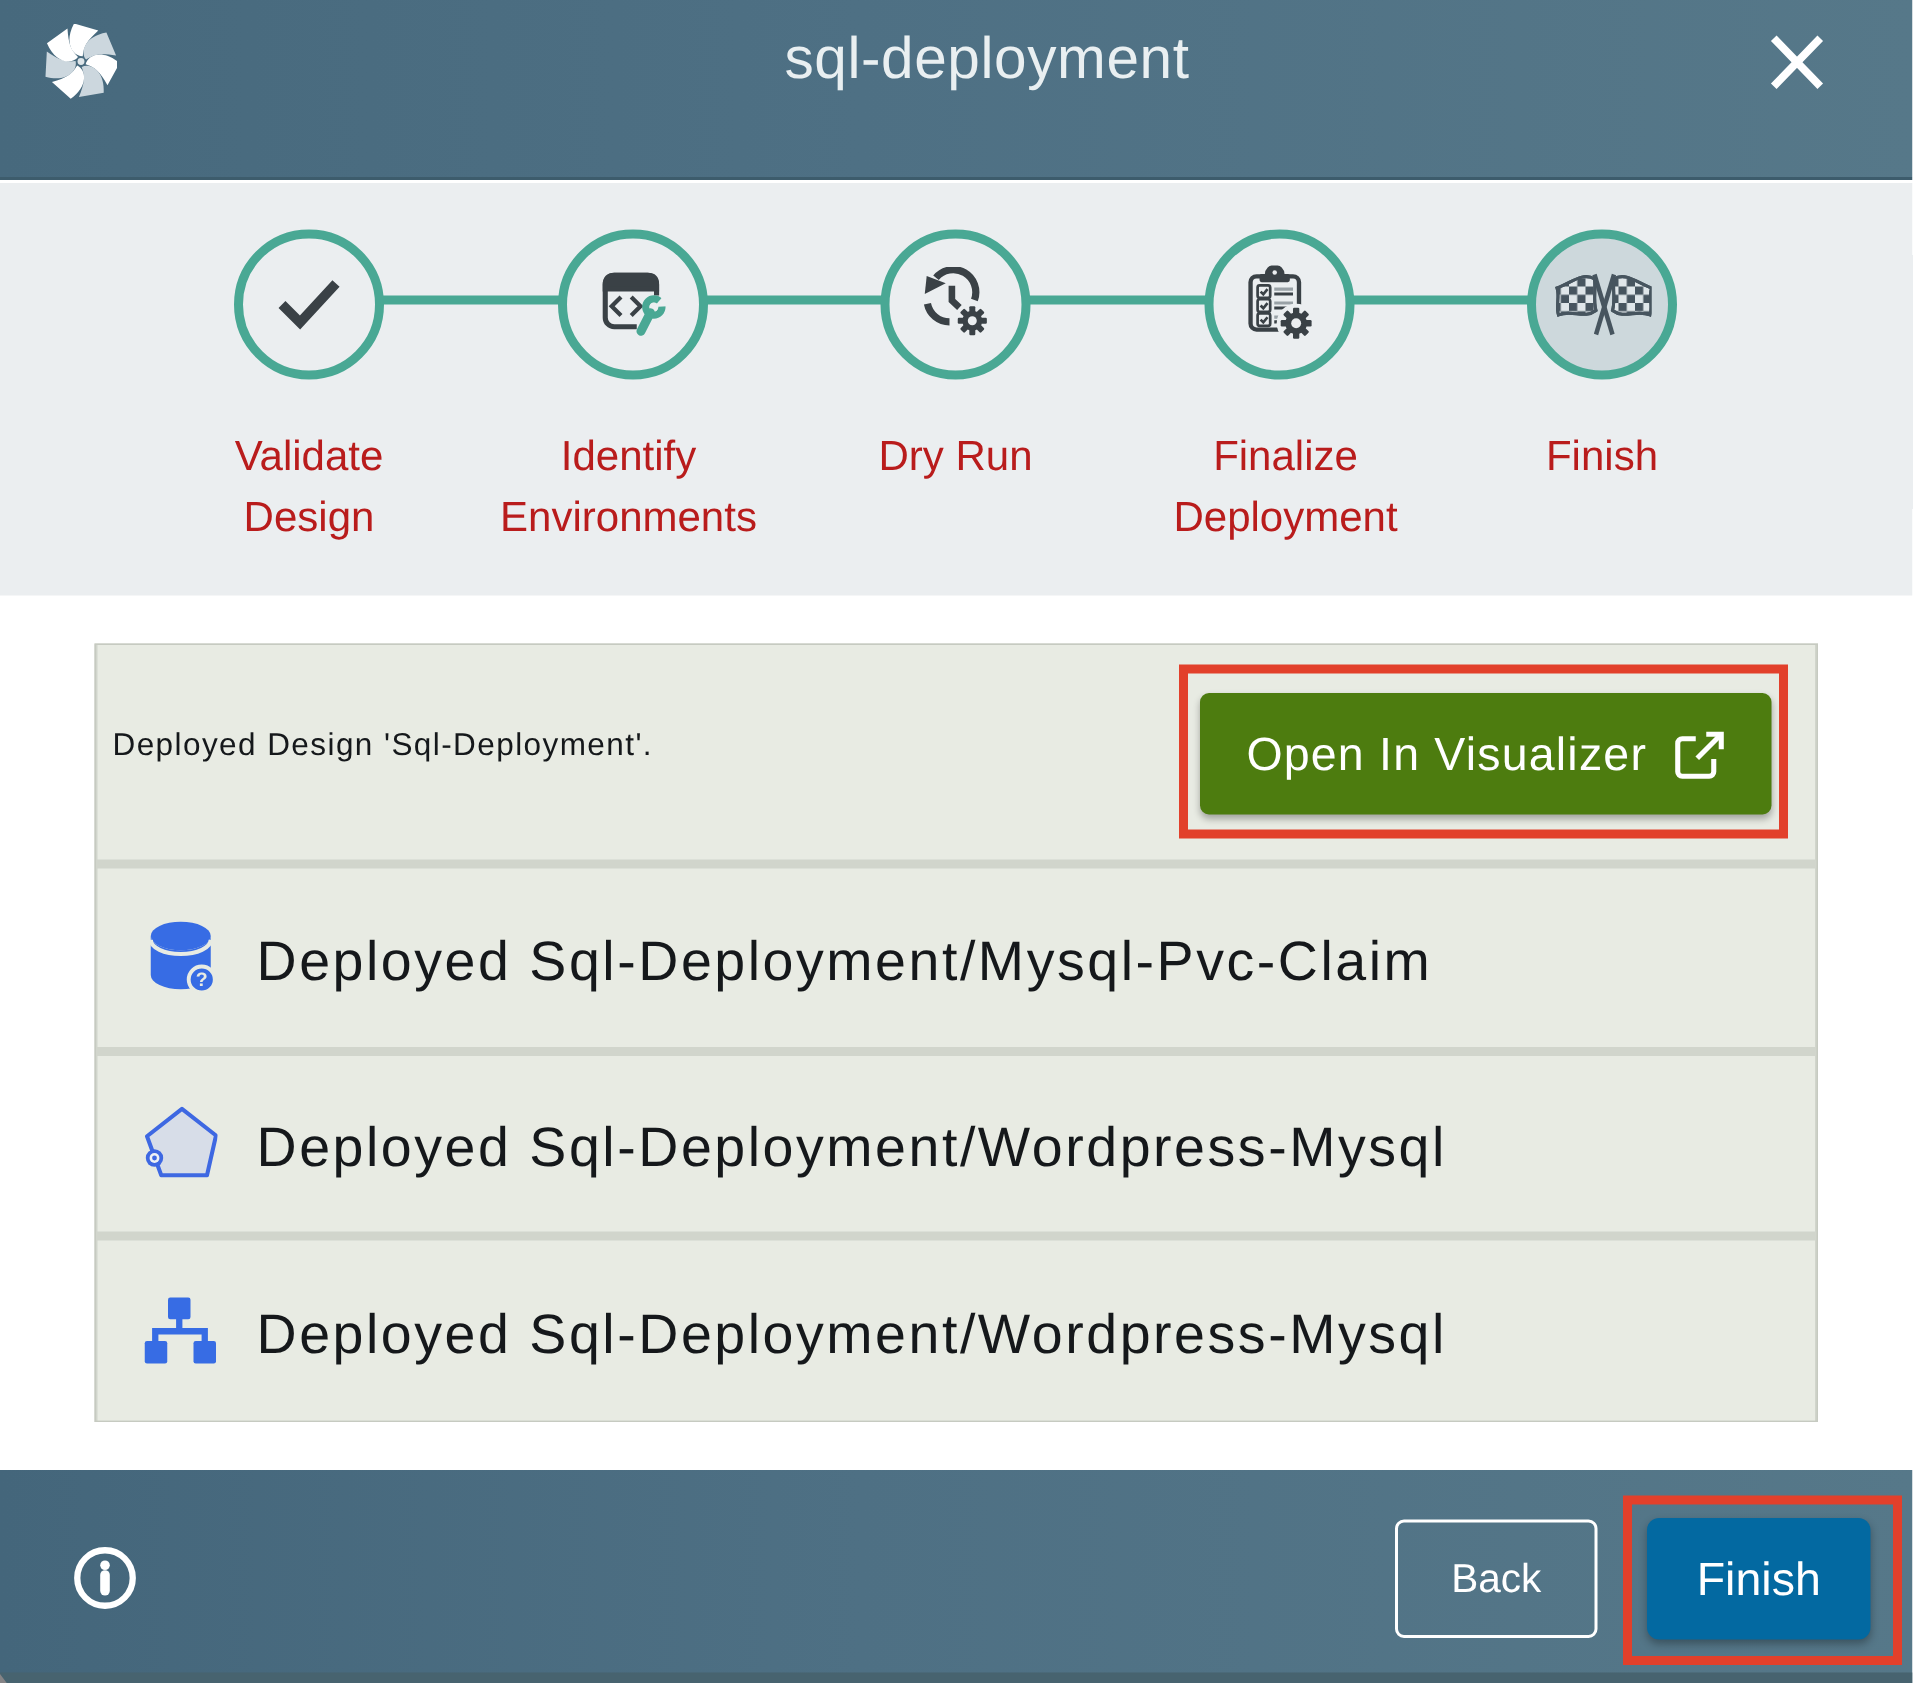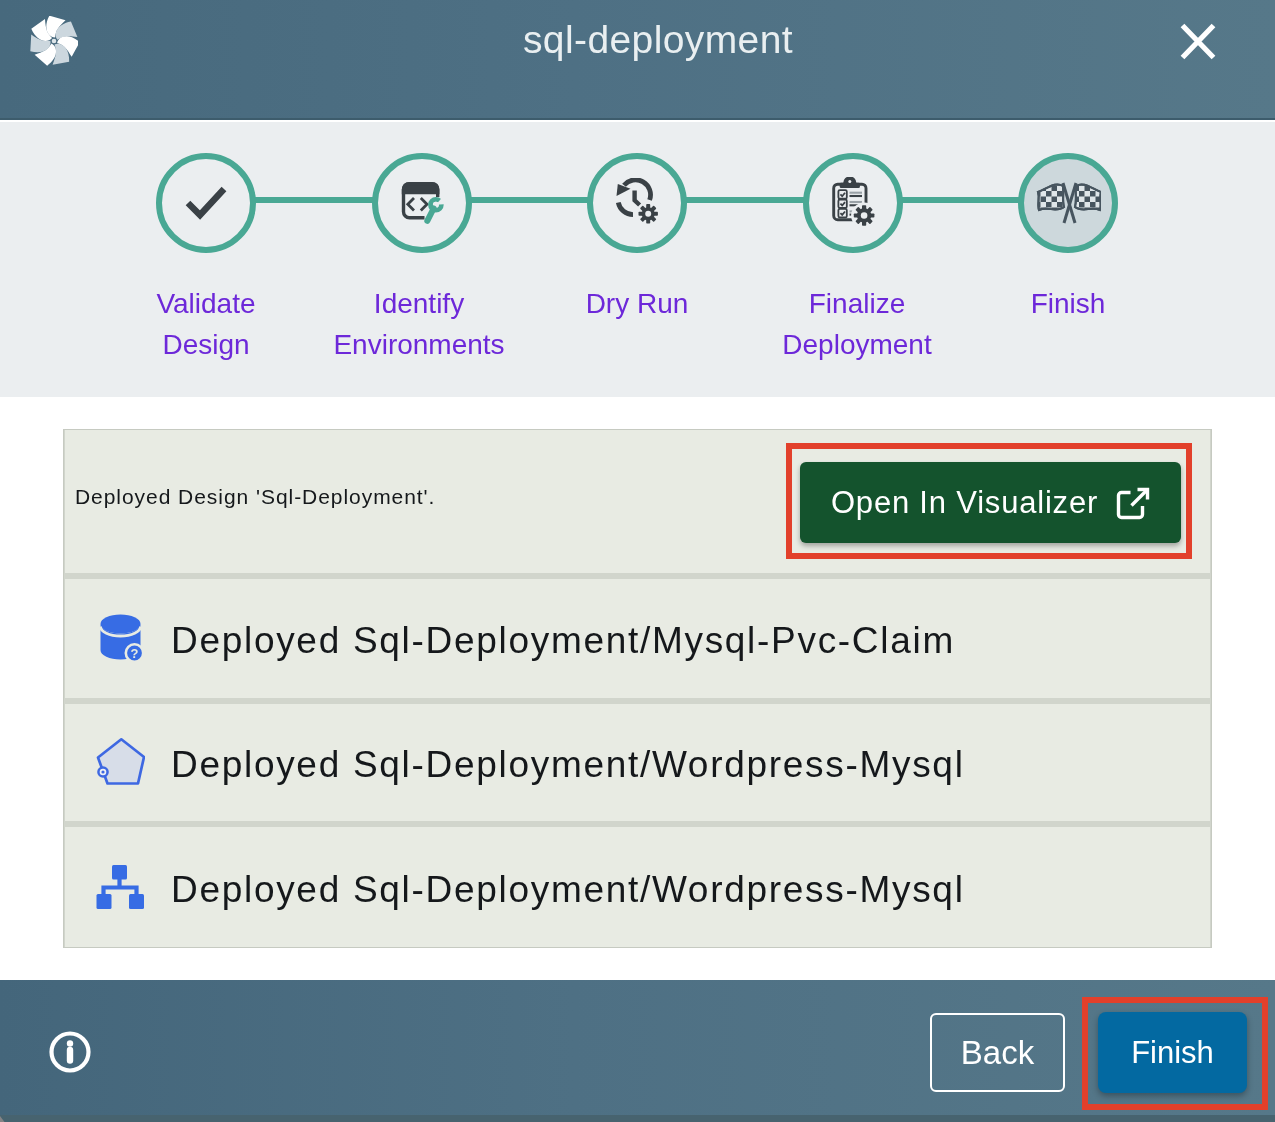--- a/index.html
+++ b/index.html
@@ -11,45 +11,45 @@
     background:linear-gradient(90deg,#47697d 0%,#4e7084 45%,#567889 100%);
     border-bottom:2px solid #3d5c6c;box-sizing:border-box;}
   #title{left:0;top:18px;width:1228px;text-align:center;
     font-size:39px;color:#e9eff1;letter-spacing:0.4px;margin-left:44px;}
   
   #stepper{left:0;top:122px;width:1275px;height:275px;background:#ebeef0;}
   #connector{left:206px;top:197px;width:862px;height:6px;background:#49a894;}
   .circ{width:88px;height:88px;border:6px solid #49a894;border-radius:50%;
     background:#ebeef0;top:153px;display:flex;align-items:center;justify-content:center;}
   .circ.fill{background:#cdd8dc;}
-  .slabel{top:283px;width:240px;text-align:center;font-size:28px;line-height:41px;color:#6d28d9;}
+  .slabel{top:283px;width:240px;text-align:center;font-size:28px;line-height:41px;color:#b91c1c;}
   
   #rows{left:63px;top:429px;width:1149px;height:519px;background:#d1d5cc;
     border:1px solid #c6cac1;box-sizing:border-box;}
   .row{position:absolute;left:1px;width:1145px;background:#e8ebe3;}
   #row1{top:0px;height:143px;}
   #row2{top:149px;height:119px;}
   #row3{top:274px;height:117px;}
   #row4{top:397px;height:120px;}
   .rtext{position:absolute;font-size:37px;color:#15181b;letter-spacing:1.7px;}
   
-  #openbtn{left:800px;top:462px;width:381px;height:81px;background:#14532d;
+  #openbtn{left:800px;top:462px;width:381px;height:81px;background:#4d7c0f;
     border-radius:6px;box-shadow:0 3px 5px rgba(0,0,0,0.3);
     display:flex;align-items:center;justify-content:center;gap:16px;
     color:#ffffff;font-size:31px;letter-spacing:0.8px;}
   .redbox{border:6px solid #e2402b;box-sizing:border-box;}
   #red1{left:786px;top:443px;width:406px;height:116px;}
   #red2{left:1082px;top:997px;width:186px;height:113px;}
   
   #footer{left:0;top:980px;width:1275px;height:142px;
     background:linear-gradient(90deg,#44667b 0%,#4e7084 45%,#567889 100%);}
   #footer .bstrip{position:absolute;left:0;bottom:0;width:1275px;height:7px;background:#47636f;}
   #backbtn{left:930px;top:1013px;width:135px;height:79px;border:2px solid #ffffff;
     border-radius:6px;box-sizing:border-box;display:flex;align-items:center;justify-content:center;
-    color:#ffffff;font-size:33px;}
+    color:#ffffff;font-size:27px;}
   #finishbtn{left:1098px;top:1012px;width:149px;height:81px;background:#0369a1;
     border-radius:8px;box-shadow:0 3px 6px rgba(0,0,0,0.3);
     display:flex;align-items:center;justify-content:center;color:#ffffff;font-size:31px;}
 </style>
 </head>
 <body>
   <div id="header" class="abs"></div>
   <div id="title" class="abs">sql-deployment</div>
   <svg id="logo" class="abs" style="left:30px;top:16px" width="48" height="50" viewBox="0 0 100 100">
     <g id="petals" transform="translate(50,50) scale(1.2) translate(-50,-50)">

